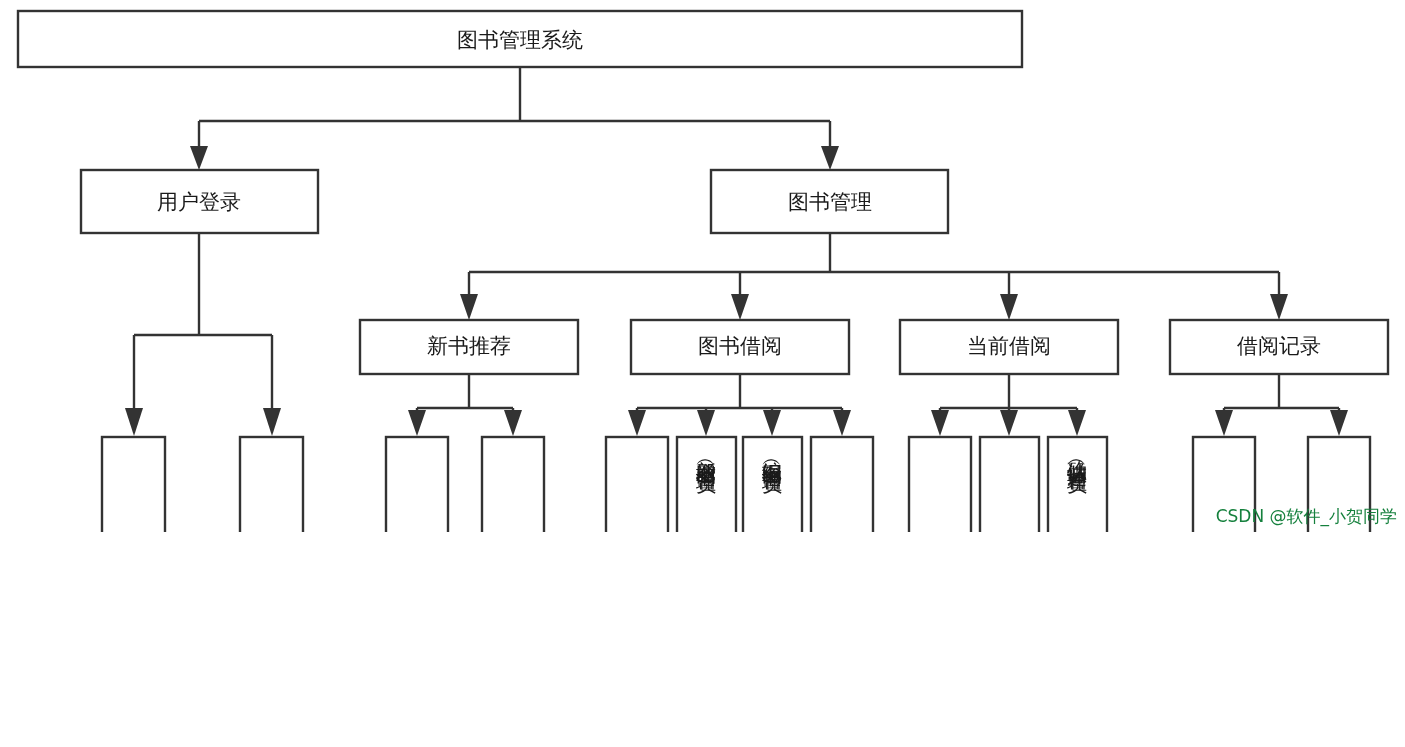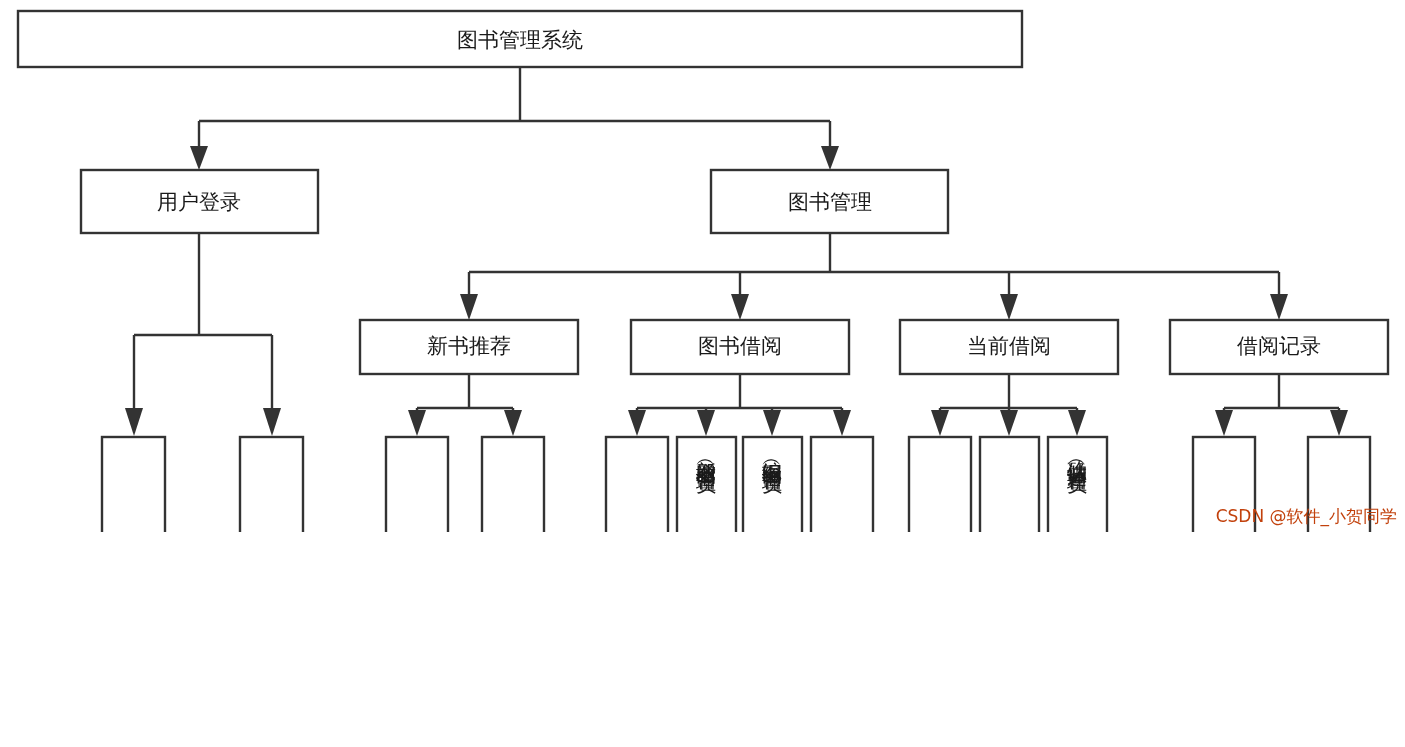--- a/index.html
+++ b/index.html
@@ -62,21 +62,21 @@
     letter-spacing: 2px;
     color: #1a1a1a;
     white-space: nowrap;
   }
   .watermark {
     position: absolute;
     right: 8px;
     bottom: 4px;
     font-family: "DejaVu Sans", "Liberation Sans", sans-serif;
     font-size: 17px;
-    color: #c2410c;
+    color: #15803d;
     white-space: nowrap;
     pointer-events: none;
     margin-top: 24px;
   }
 </style>
 </head>
 <body>
 
 <div id="stage">
 

